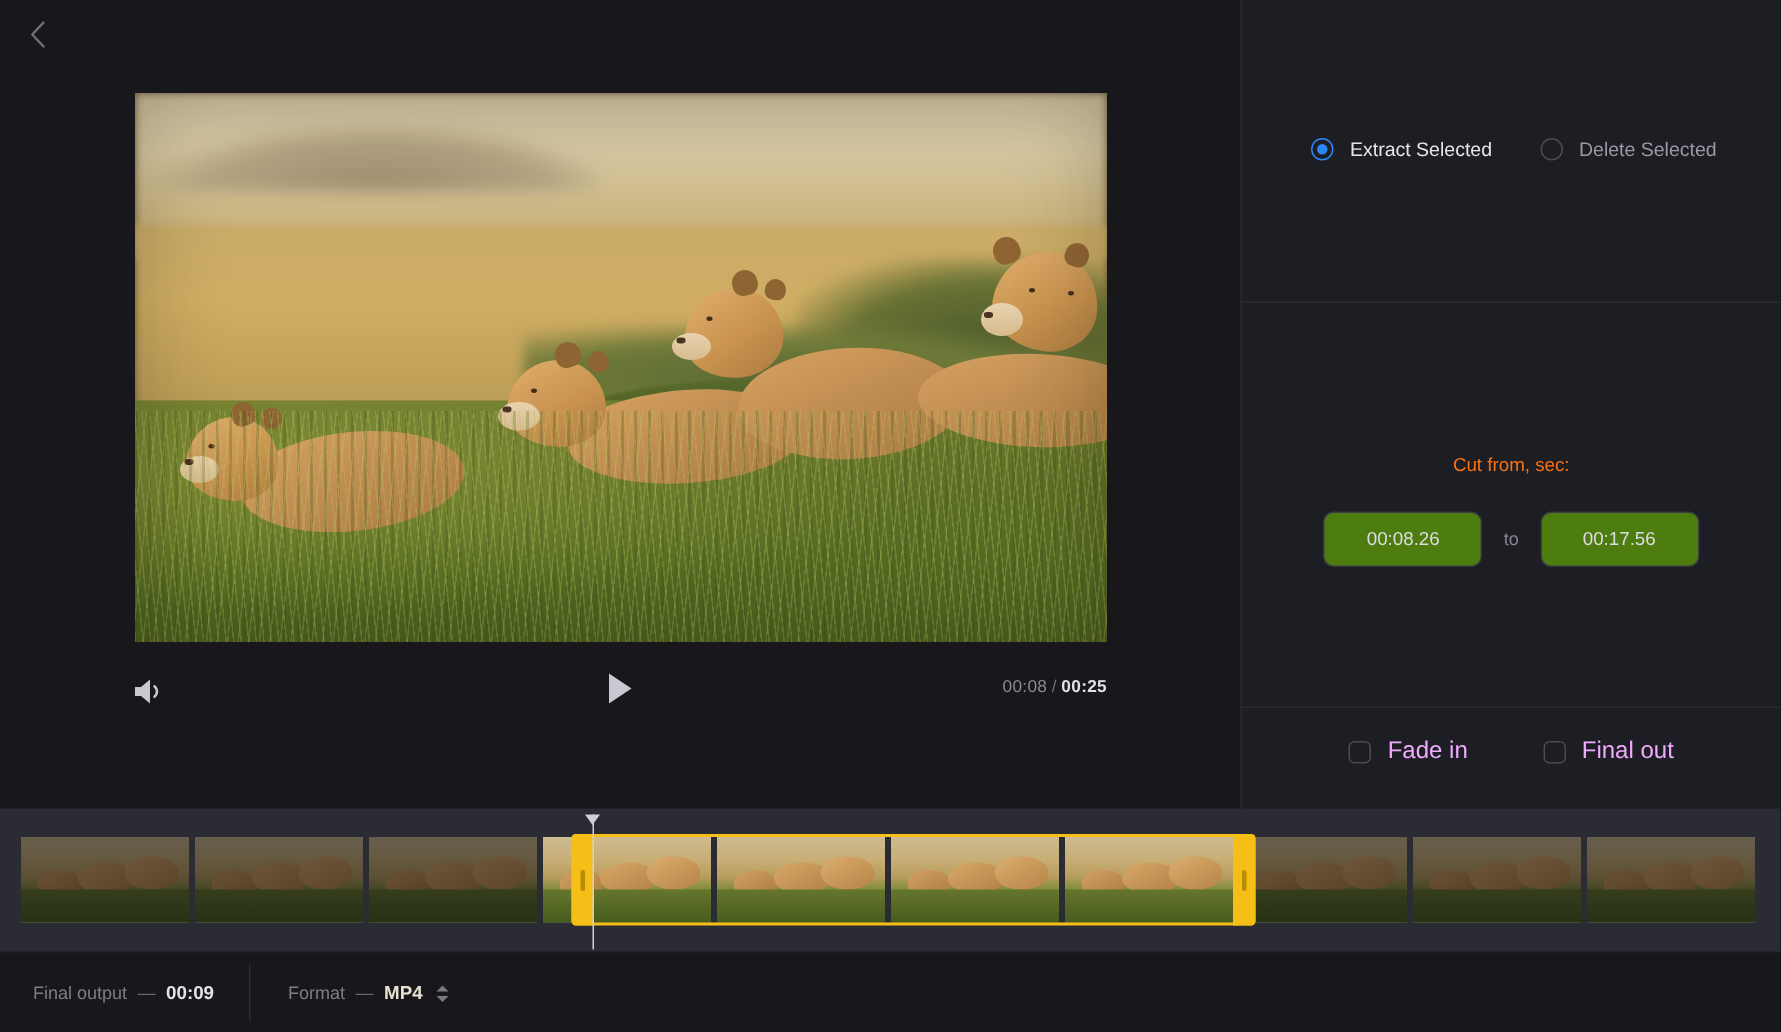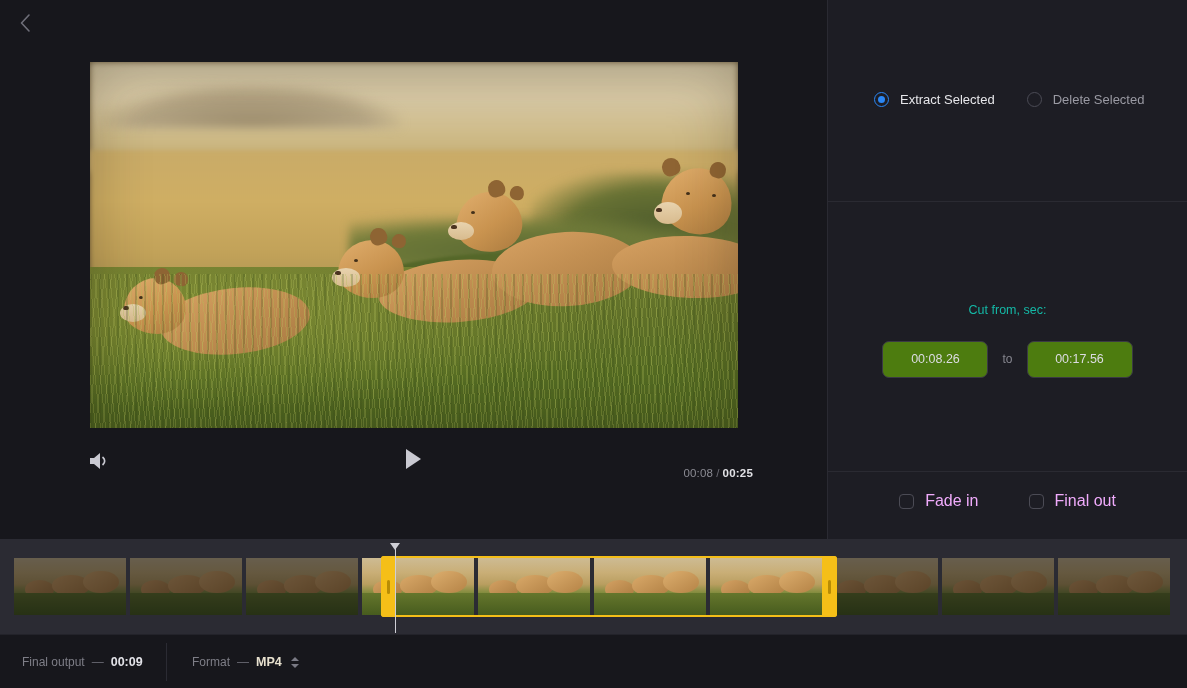--- a/index.html
+++ b/index.html
@@ -99,22 +99,22 @@
   .lion .nose { position:absolute; width:6px; height:4px; border-radius:40%; background:#4a3320; }
 
   
   .controls { position:absolute; left:0; top:440px; width:827px; height:42px; }
   .vol-btn { position:absolute; left:86px; top:9px; width:26px; height:24px; cursor:pointer; }
   .play-btn {
     position:absolute; left:398px; top:6px; width:30px; height:30px; cursor:pointer;
     display:flex; align-items:center; justify-content:center;
   }
   .time-readout {
-    position:absolute; right:74px; top:12px;
-    font-size: 11.5px; letter-spacing:.2px; color:#8b8b93;margin-top:15px;
+    position:absolute; right:89px; top:12px;
+    font-size: 11.5px; letter-spacing:.2px; color:#8b8b93;
   }
   .time-readout .total { color:#e2e2e6; font-weight:bold; }
   .time-readout .sep { color:#6e6e77; margin:0 3px; }
 
   
   .side-pane {
     position:absolute; left:827px; top:0; width:360px; height:539px;
     background:#1d1d24;
     border-left: 1px solid #2a2a32;
   }
@@ -135,21 +135,21 @@
     display:flex; align-items:center; justify-content:center; flex:none;
   }
   .radio-opt.on .radio-box { border-color:#2b87f5; }
   .radio-dot { width:7px; height:7px; border-radius:50%; background:transparent; }
   .radio-opt.on .radio-dot { background:#2b87f5; }
   .radio-label { margin-left:11px; font-size:13px; color:#9a9aa3; white-space:nowrap; }
   .radio-opt.on .radio-label { color:#e6e6ea; }
 
   .cut-title {
     position:absolute; left:0; top:101px; width:100%;
-    text-align:center; font-size:12.5px; color:#14b8a6;
+    text-align:center; font-size:12.5px; color:#f97316;
   }
   .cut-fields {
     position:absolute; left:0; top:138px; width:100%;
     display:flex; align-items:center; justify-content:center;
   }
   .time-input {
     width:106px; height:37px; border:1px solid #3a3a44; border-radius:7px;
     background:#4d7c0f; color:#dcdce2; font-size:12.5px;
     display:flex; align-items:center; justify-content:center;
     cursor:text; user-select:none;

